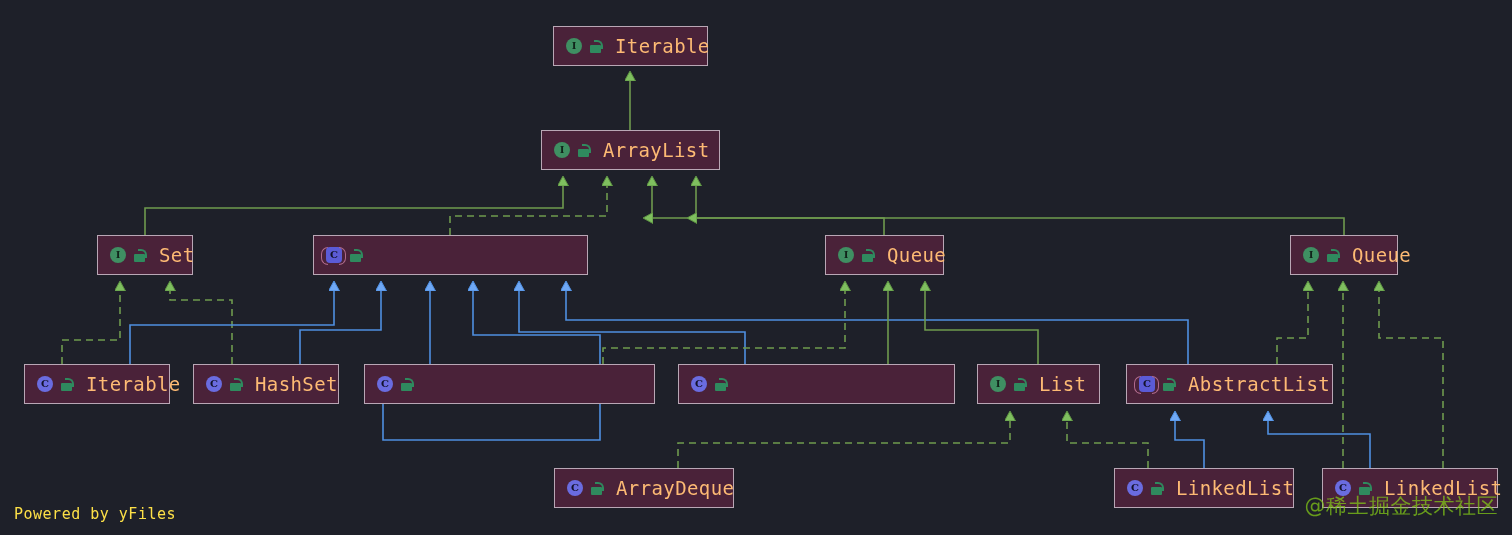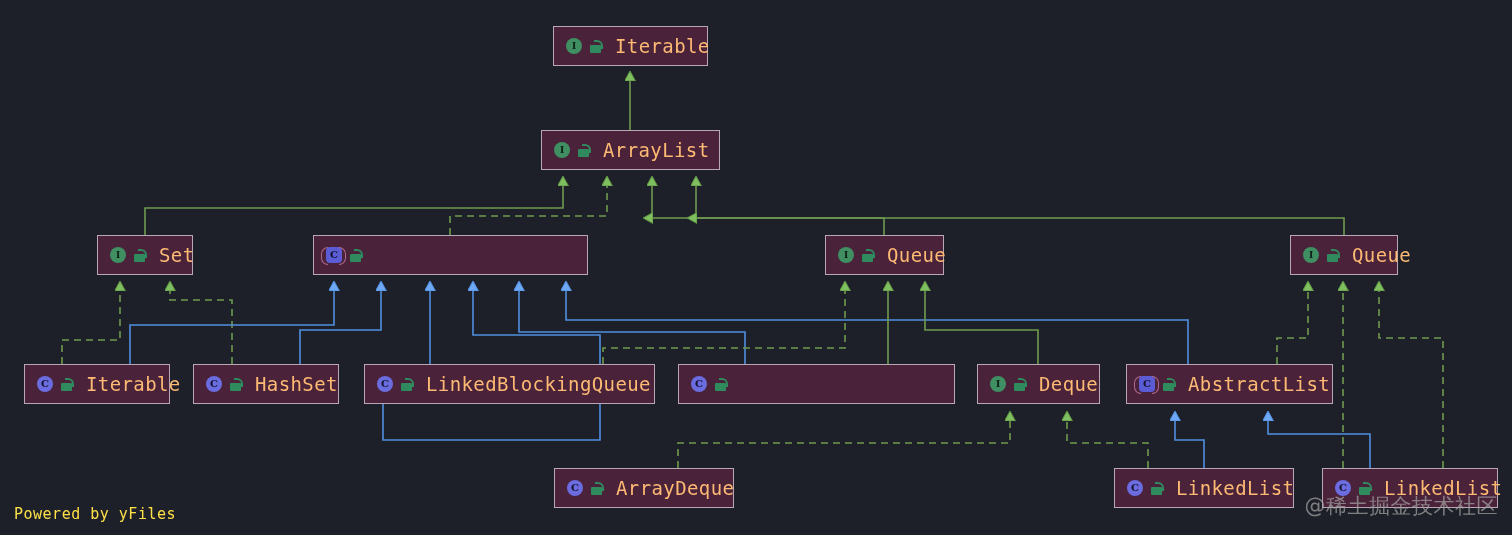--- a/index.html
+++ b/index.html
@@ -49,21 +49,21 @@
     position:absolute;left:0;bottom:0;width:11px;height:8px;
     background:#2f8a5e;border-radius:1px;
   }
   .lock .shackle{
     position:absolute;left:4px;top:0;width:7px;height:7px;
     border:2px solid #2f8a5e;border-bottom:none;border-left:none;
     border-radius:0 6px 0 0;
   }
   .wm{position:absolute;color:#fde047;font-size:15px;letter-spacing:.5px;}
   #wm-left{left:14px;top:505px;font-family:"DejaVu Sans Mono","Liberation Mono",monospace;}
-  #wm-right{right:14px;top:492px;color:#a3a3a3;opacity:.72;font-size:21px;
+  #wm-right{right:14px;top:492px;color:#84cc16;opacity:.72;font-size:21px;
             font-family:"DejaVu Sans","Liberation Sans",sans-serif;}
 </style>
 </head>
 <body>
 
 <div id="stage">
 
   <svg id="edges" viewBox="0 0 1512 535" xmlns="http://www.w3.org/2000/svg">
     <defs>
       <marker id="ag" markerWidth="11" markerHeight="11" refX="1" refY="5.5" orient="auto" markerUnits="userSpaceOnUse">
@@ -214,40 +214,39 @@
         <span class="node-label">HashSet</span>
       </div>
       <div class="node" style="left: 364px; top: 364px; width: 291px;">
         <span class="ico cls">
           <span class="disc">C</span>
         </span>
         <span class="lock">
           <span class="shackle"></span>
           <span class="body"></span>
         </span>
-        <span class="node-label">LinkedBlockingQueue</span>
       </div>
       <div class="node" style="left: 678px; top: 364px; width: 277px;">
         <span class="ico cls">
           <span class="disc">C</span>
         </span>
         <span class="lock">
           <span class="shackle"></span>
           <span class="body"></span>
         </span>
       </div>
       <div class="node" style="left: 977px; top: 364px; width: 123px;">
         <span class="ico iface">
           <span class="disc">I</span>
         </span>
         <span class="lock">
           <span class="shackle"></span>
           <span class="body"></span>
         </span>
-        <span class="node-label">Deque</span>
+        <span class="node-label">List</span>
       </div>
       <div class="node" style="left: 1126px; top: 364px; width: 207px;">
         <span class="ico abs">
           <span class="disc">C</span>
         </span>
         <span class="lock">
           <span class="shackle"></span>
           <span class="body"></span>
         </span>
         <span class="node-label">AbstractList</span>

